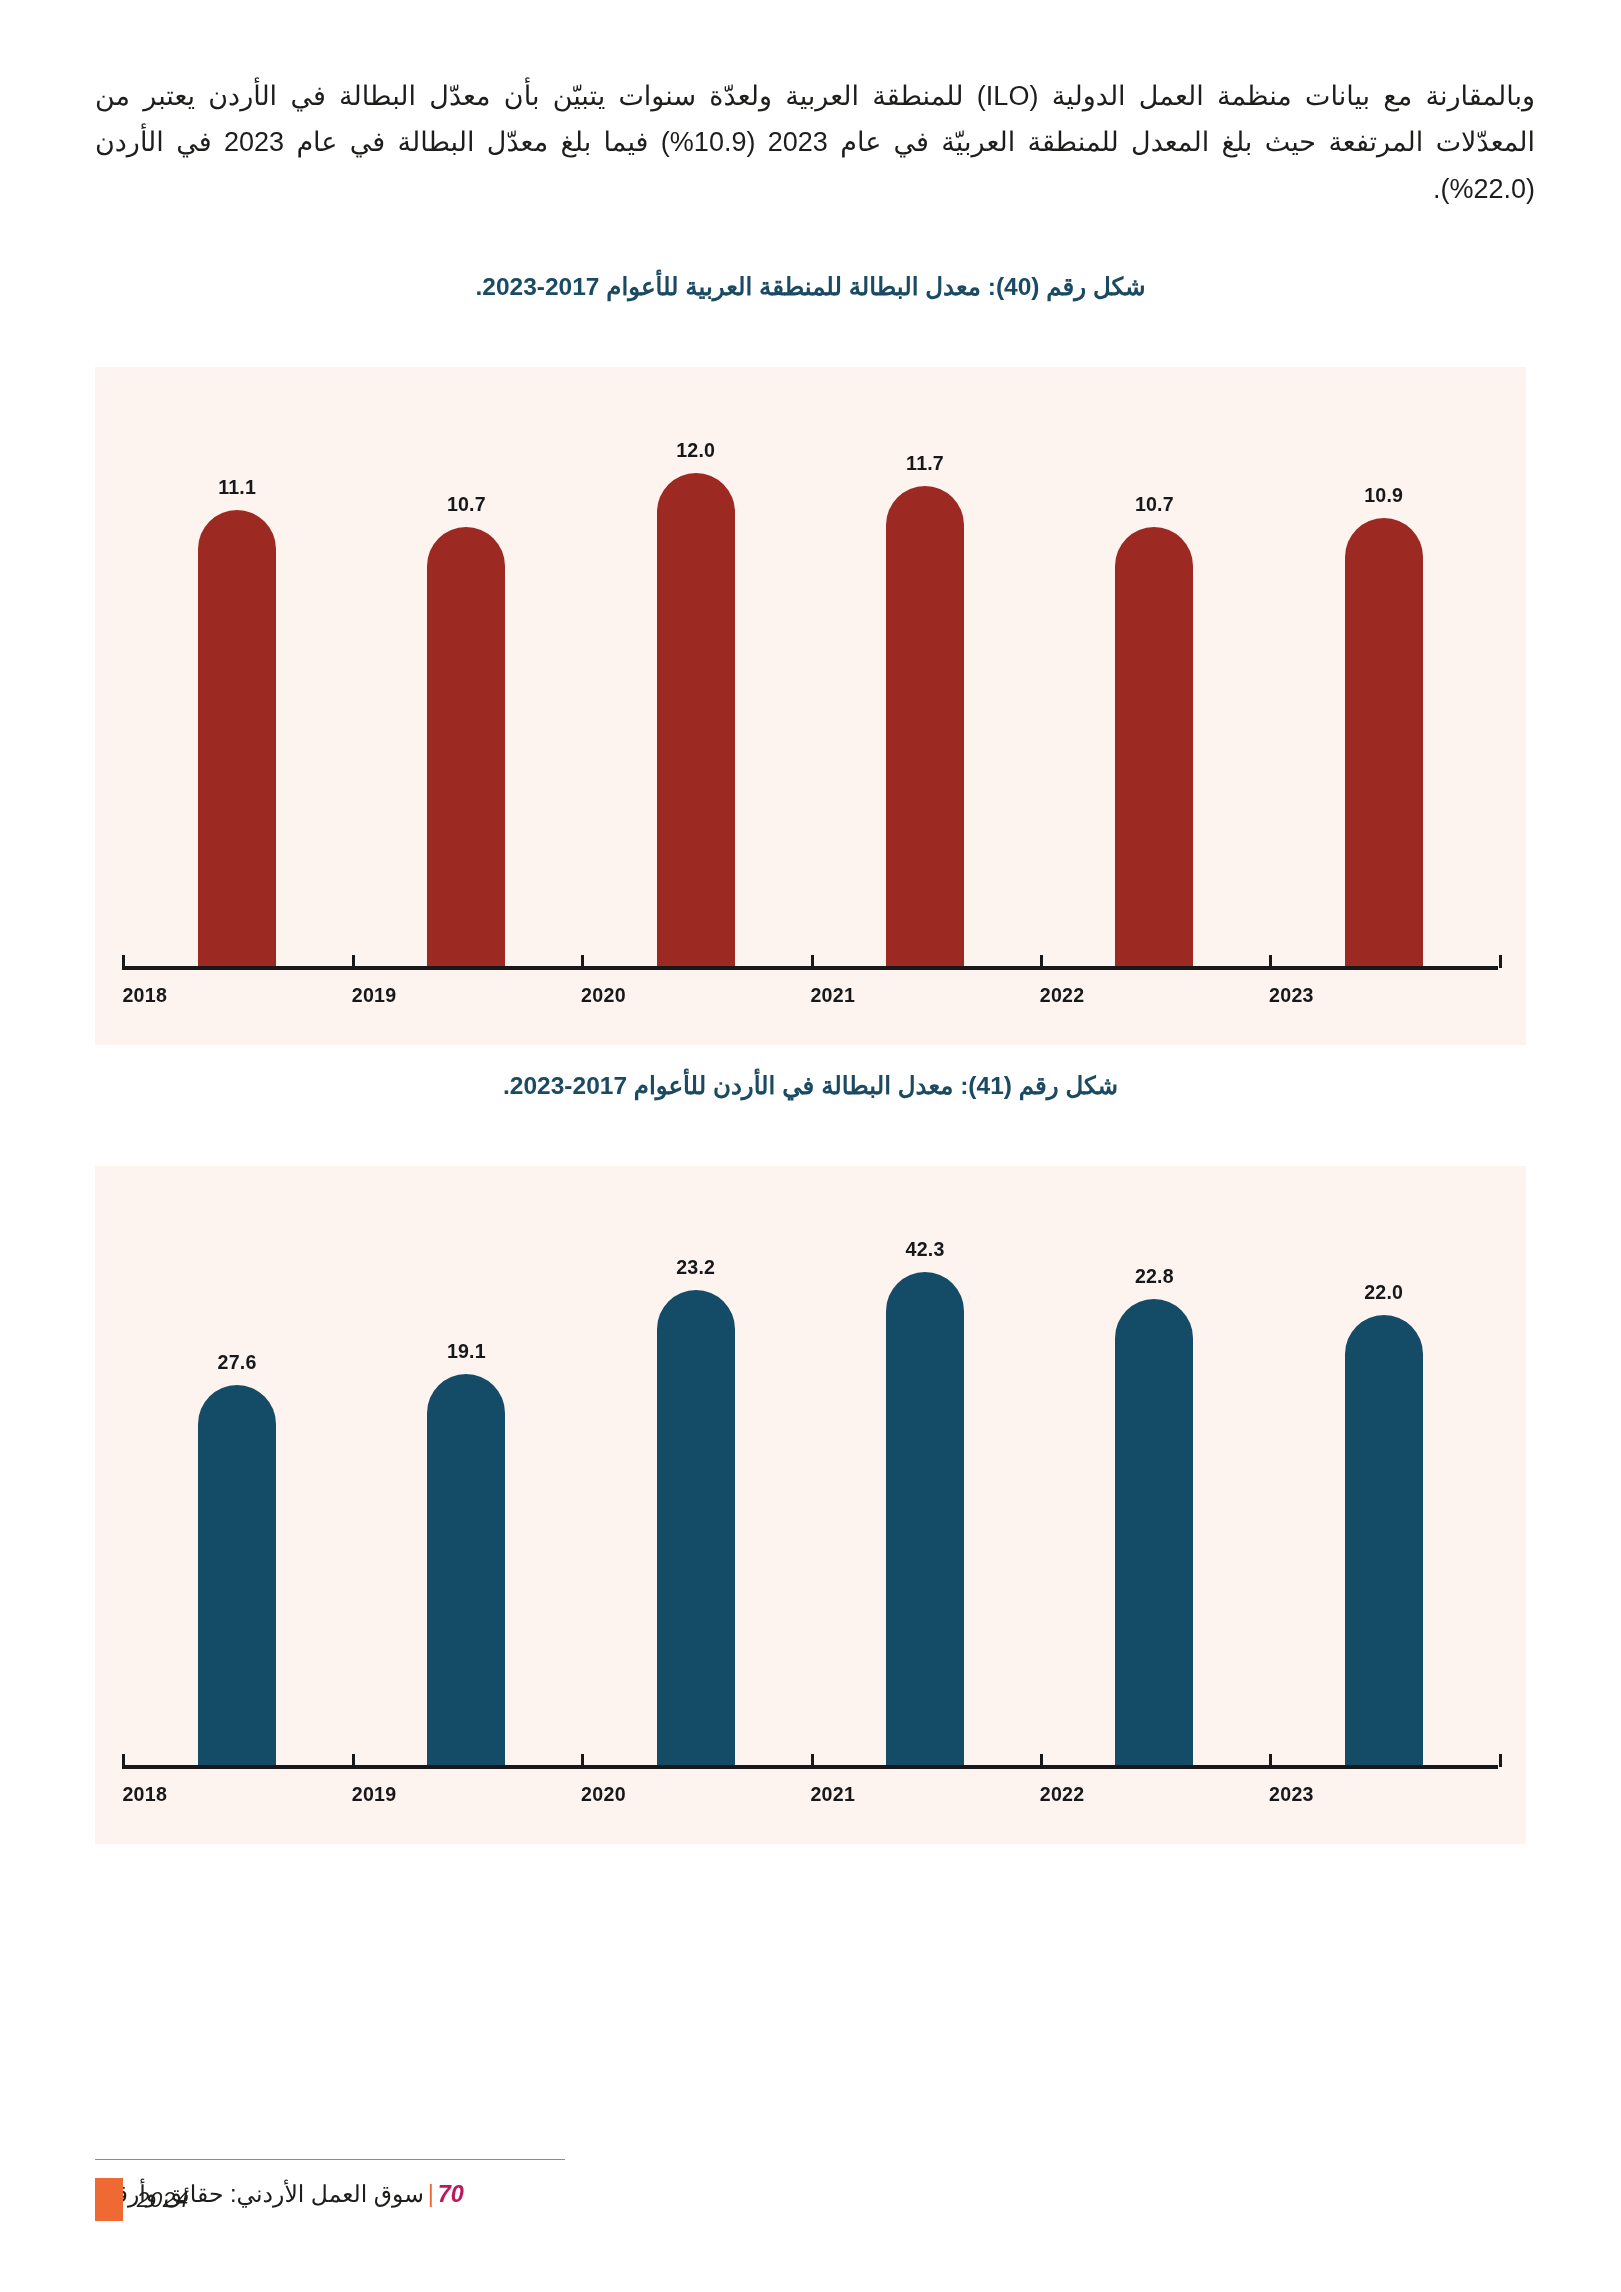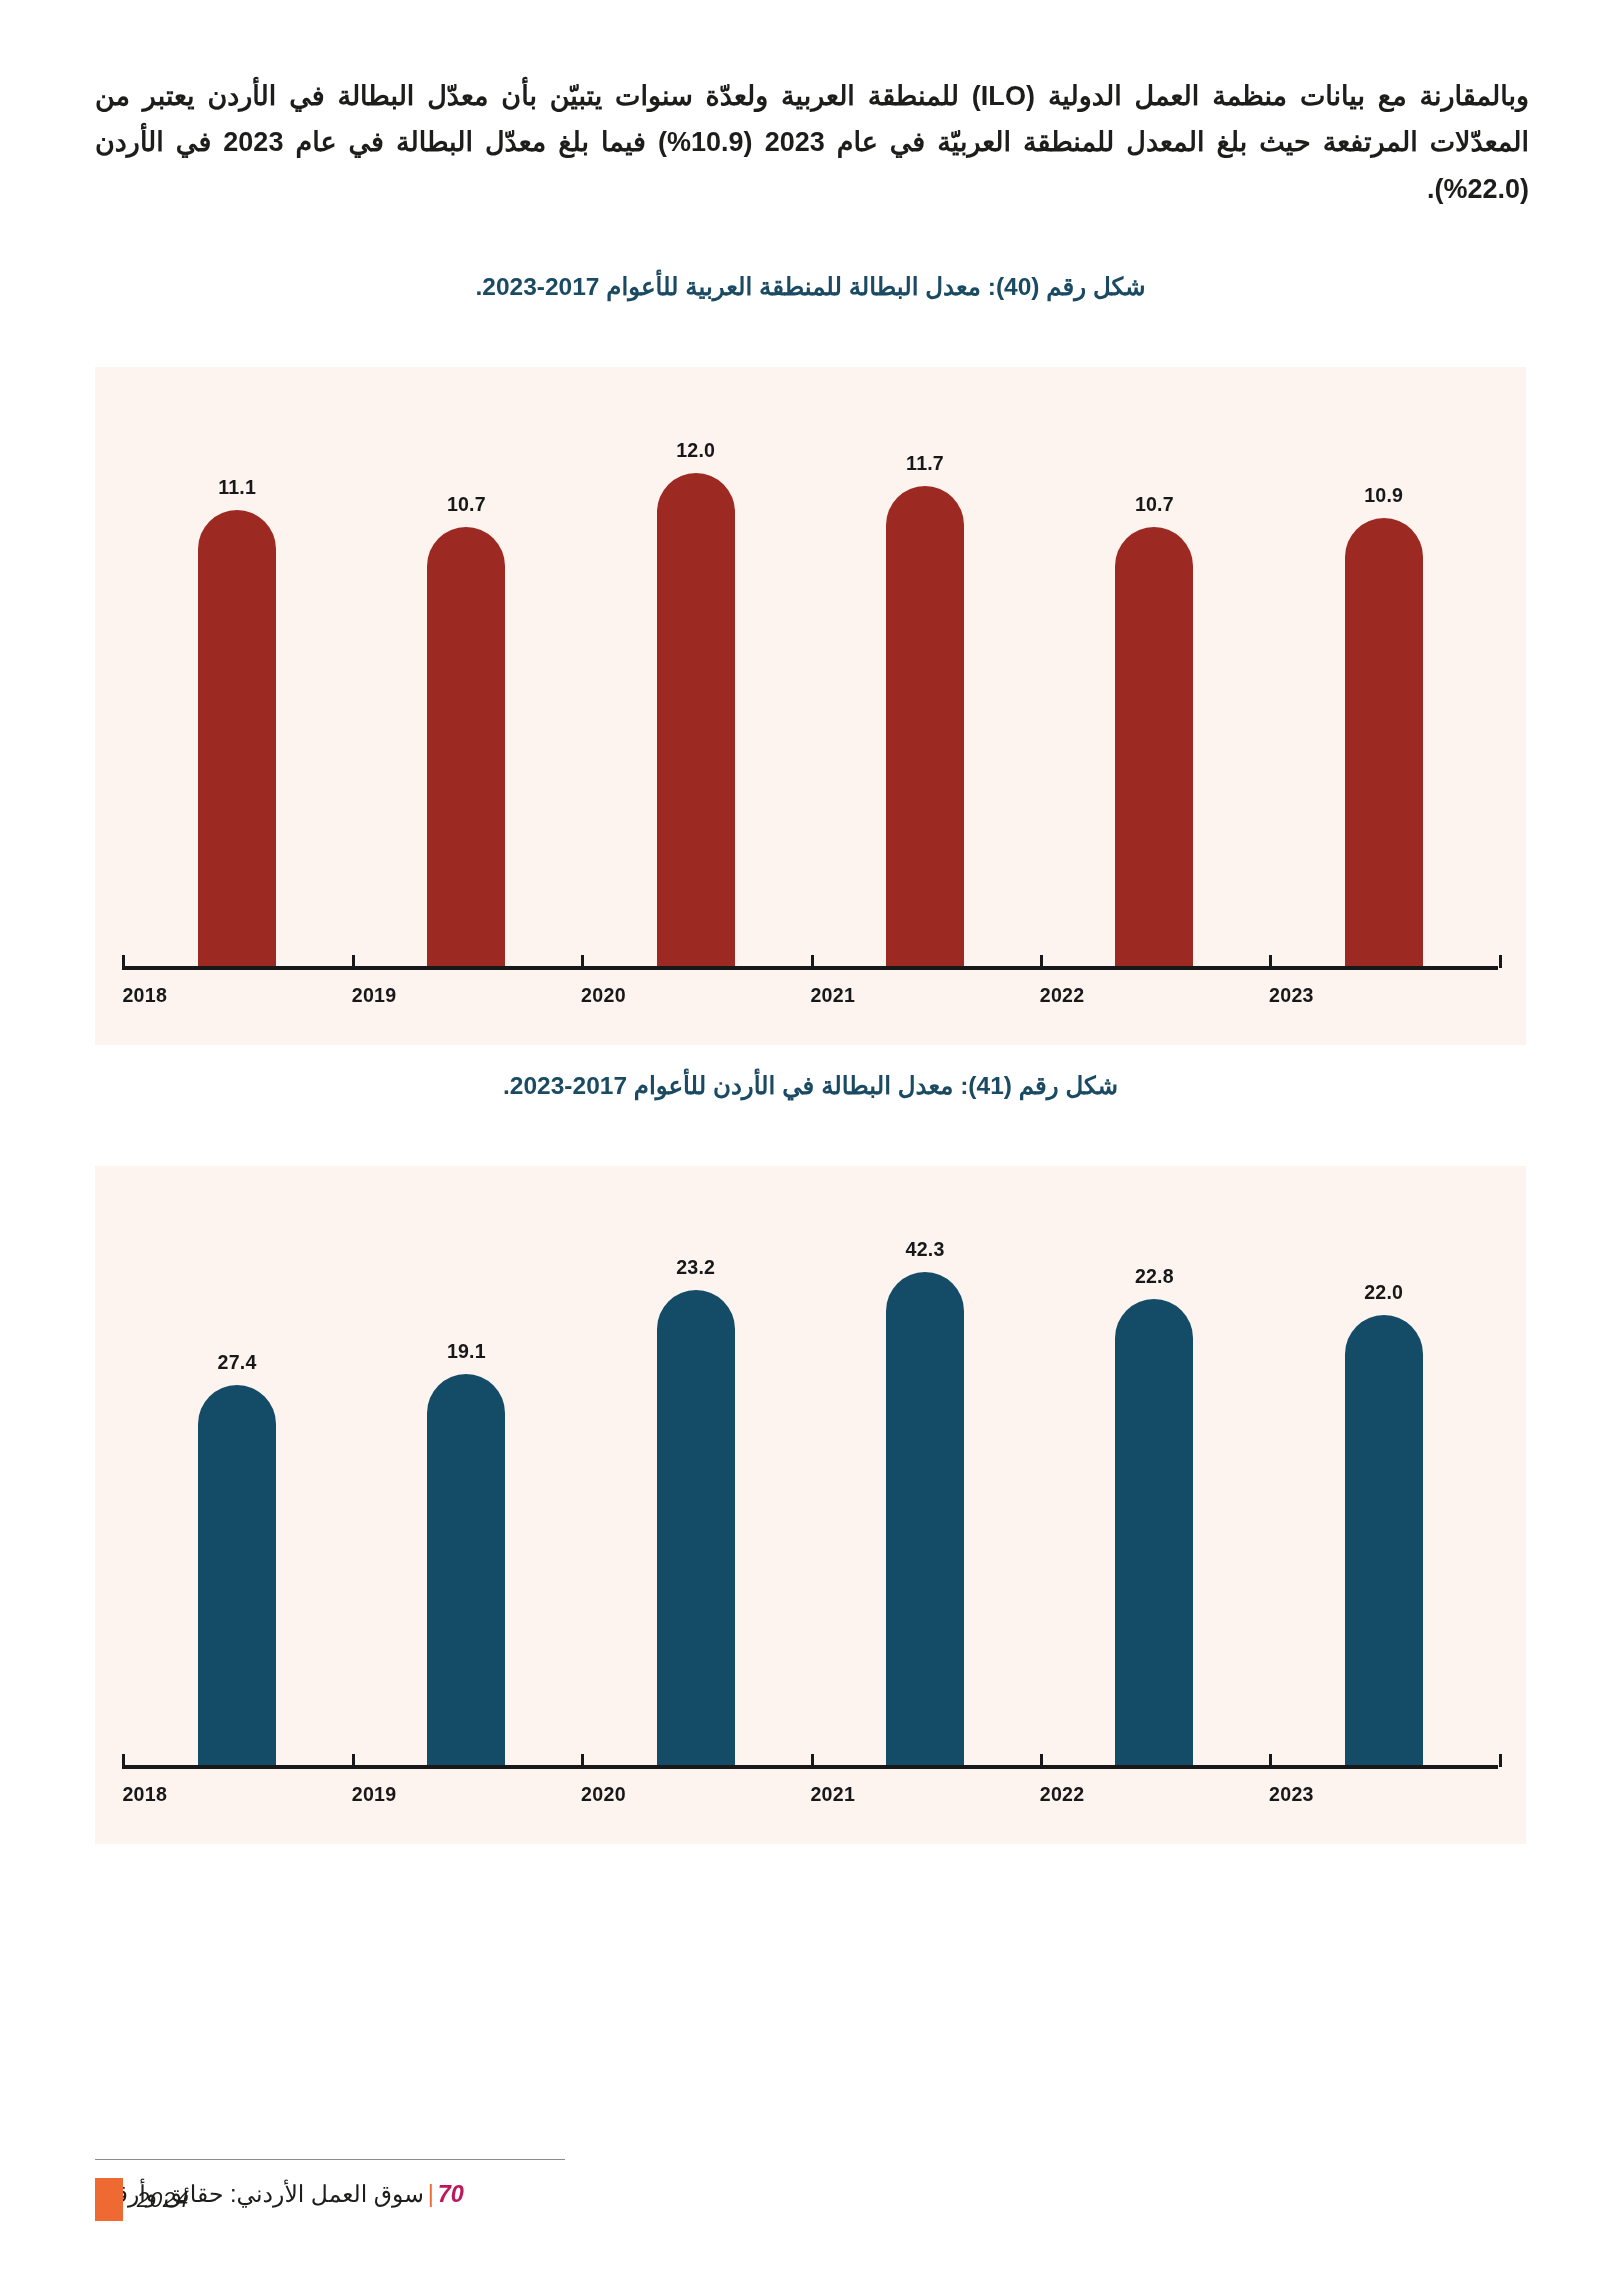--- a/index.html
+++ b/index.html
@@ -17,30 +17,29 @@
 
   .page {
     position: absolute;
     inset: 0;
   }
 
   
   .intro {
     position: absolute;
     top: 73px;
-    right: 92px;
+    right: 86px;
     left: 95px;
     direction: rtl;
     text-align: justify;
     text-align-last: right;
     font-size: 27px;
     line-height: 1.72;
     color: #1d1d1b;
     letter-spacing: 0.1px;
-    font-weight: bold;
   }
   .intro p { margin: 0; }
 
   
   .fig-title {
     position: absolute;
     right: 95px;
     left: 95px;
     text-align: center;
     direction: rtl;
@@ -242,21 +241,21 @@
         <div class="axis-line" style="left: 27.4px; width: 1376px; top: 599px;"></div>
         <div class="axis-tick" style="left: 27.4px; top: 588px;"></div>
         <div class="axis-tick" style="left: 257px; top: 588px;"></div>
         <div class="axis-tick" style="left: 486px; top: 588px;"></div>
         <div class="axis-tick" style="left: 716px; top: 588px;"></div>
         <div class="axis-tick" style="left: 945px; top: 588px;"></div>
         <div class="axis-tick" style="left: 1174px; top: 588px;"></div>
         <div class="axis-tick" style="left: 1404px; top: 588px;"></div>
         <div class="bars" style="left: 27.4px; width: 1376px; top: 0px; height: 599px;">
           <div class="bar-slot">
-            <div class="bar-value">27.4</div>
+            <div class="bar-value">27.6</div>
             <div class="bar" style="height: 380px; background: rgb(20, 76, 104);"></div>
           </div>
           <div class="bar-slot">
             <div class="bar-value">19.1</div>
             <div class="bar" style="height: 391px; background: rgb(20, 76, 104);"></div>
           </div>
           <div class="bar-slot">
             <div class="bar-value">23.2</div>
             <div class="bar" style="height: 475px; background: rgb(20, 76, 104);"></div>
           </div>

